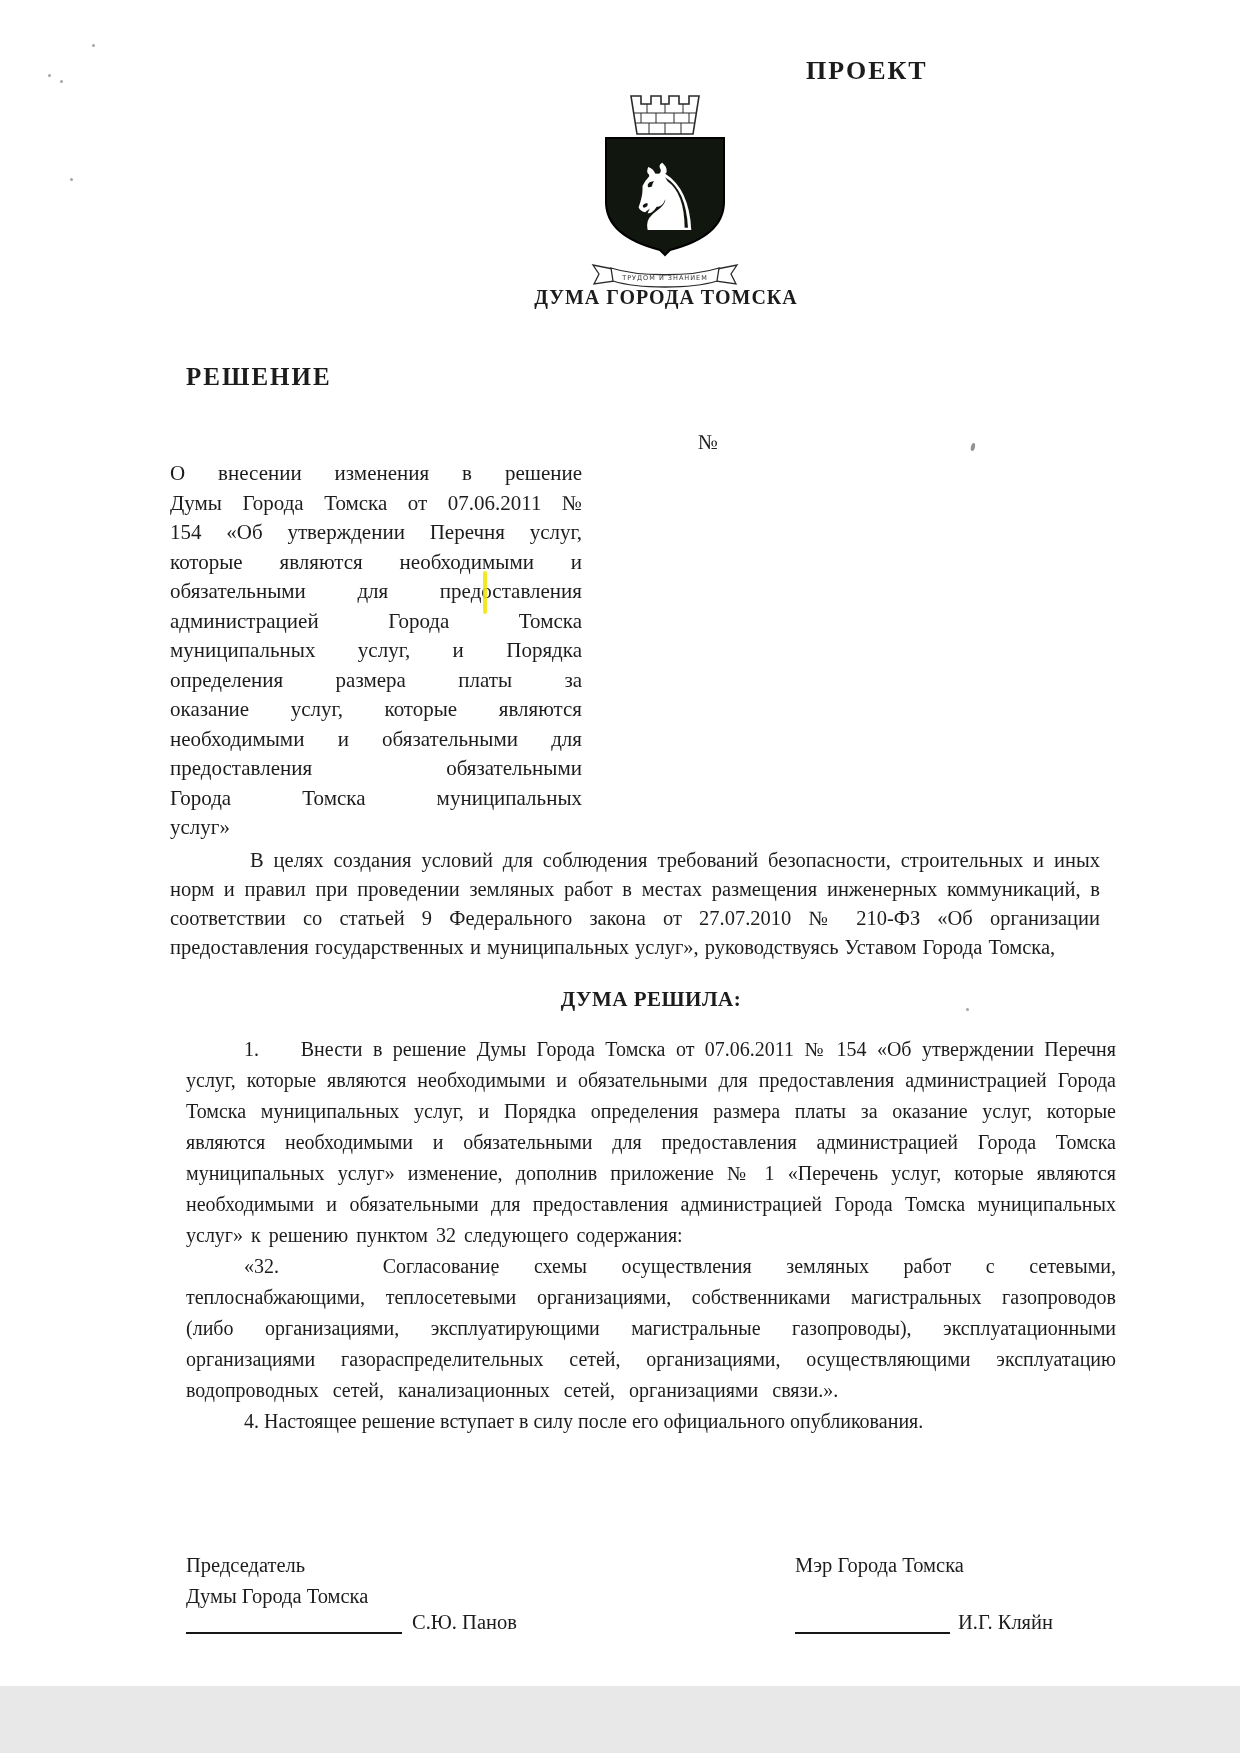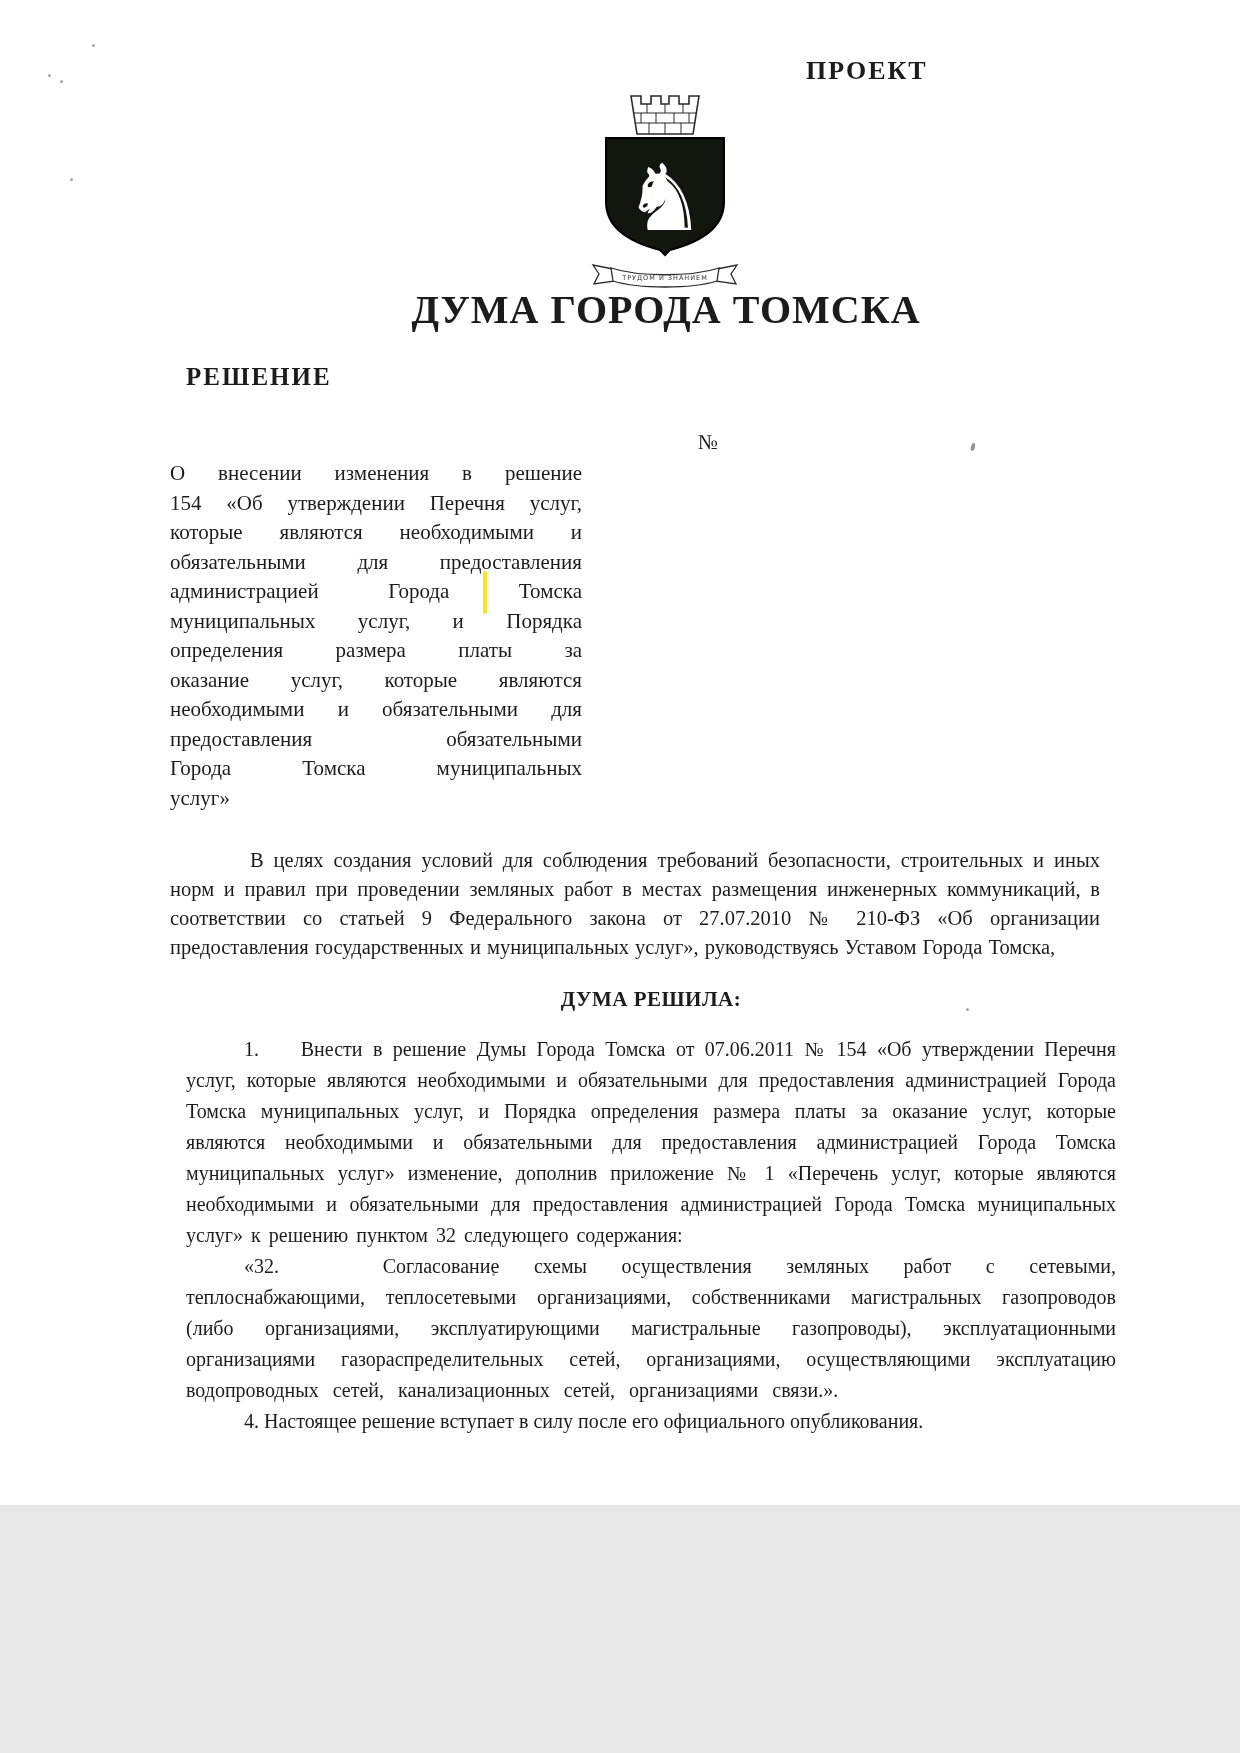--- a/index.html
+++ b/index.html
@@ -1,18 +1,18 @@
 <!DOCTYPE html>
 <html lang="ru"><head>
 <meta charset="utf-8">
 <style>
   html,body{margin:0;padding:0;background:#e8e8e8;}
   .page{
     position:relative;
-    width:1240px;height:1505px;
+    width:1240px;height:1686px;
     margin:0 auto;
     background:#ffffff;
     font-family:"Liberation Serif","DejaVu Serif",serif;
     color:#1c1c1c;
     overflow:hidden;
   }
   
   .stamp{
     position:absolute;left:806px;top:56px;
     font-size:26px;font-weight:700;letter-spacing:2px;
@@ -20,21 +20,21 @@
   .emblem{
     position:absolute;left:588px;top:92px;width:154px;
     display:flex;flex-direction:column;align-items:center;
   }
   .emblem svg{display:block;}
   .shield-wrap{margin-top:-2px;}
   .ribbon-wrap{margin-top:2px;}
   .org-title{
     position:absolute;left:186px;top:286px;width:960px;
     text-align:center;
-    font-size:40px;font-weight:700;letter-spacing:1px;font-family:Liberation Serif, serif;
+    font-size:20px;font-weight:700;letter-spacing:1px;font-family:Liberation Serif, serif;
   }
   .doc-type{
     position:absolute;left:186px;top:363px;width:930px;
     font-size:25px;font-weight:700;letter-spacing:2px;
   }
   .doc-number{
     position:absolute;left:698px;top:430px;
     font-size:21px;
   }
   
@@ -121,20 +121,21 @@
     </div>
   </div>
 
   <div class="org-title">ДУМА ГОРОДА ТОМСКА</div>
   <div class="doc-type">РЕШЕНИЕ</div>
   <div class="doc-number">№</div>
   <div class="comma-artifact"></div>
 
   <div class="title-block">
     <div class="tline">О внесении изменения в решение</div>
+    <div class="tline">Думы Города Томска от 07.06.2011 №</div>
     <div class="tline">154 «Об утверждении Перечня услуг,</div>
     <div class="tline">которые являются необходимыми и</div>
     <div class="tline">обязательными для предоставления</div>
     <div class="tline">администрацией Города Томска</div>
     <div class="tline">муниципальных услуг, и Порядка</div>
     <div class="tline">определения размера платы за</div>
     <div class="tline">оказание услуг, которые являются</div>
     <div class="tline">необходимыми и обязательными для</div>
     <div class="tline">предоставления обязательными</div>
     <div class="tline">Города Томска муниципальных</div>

